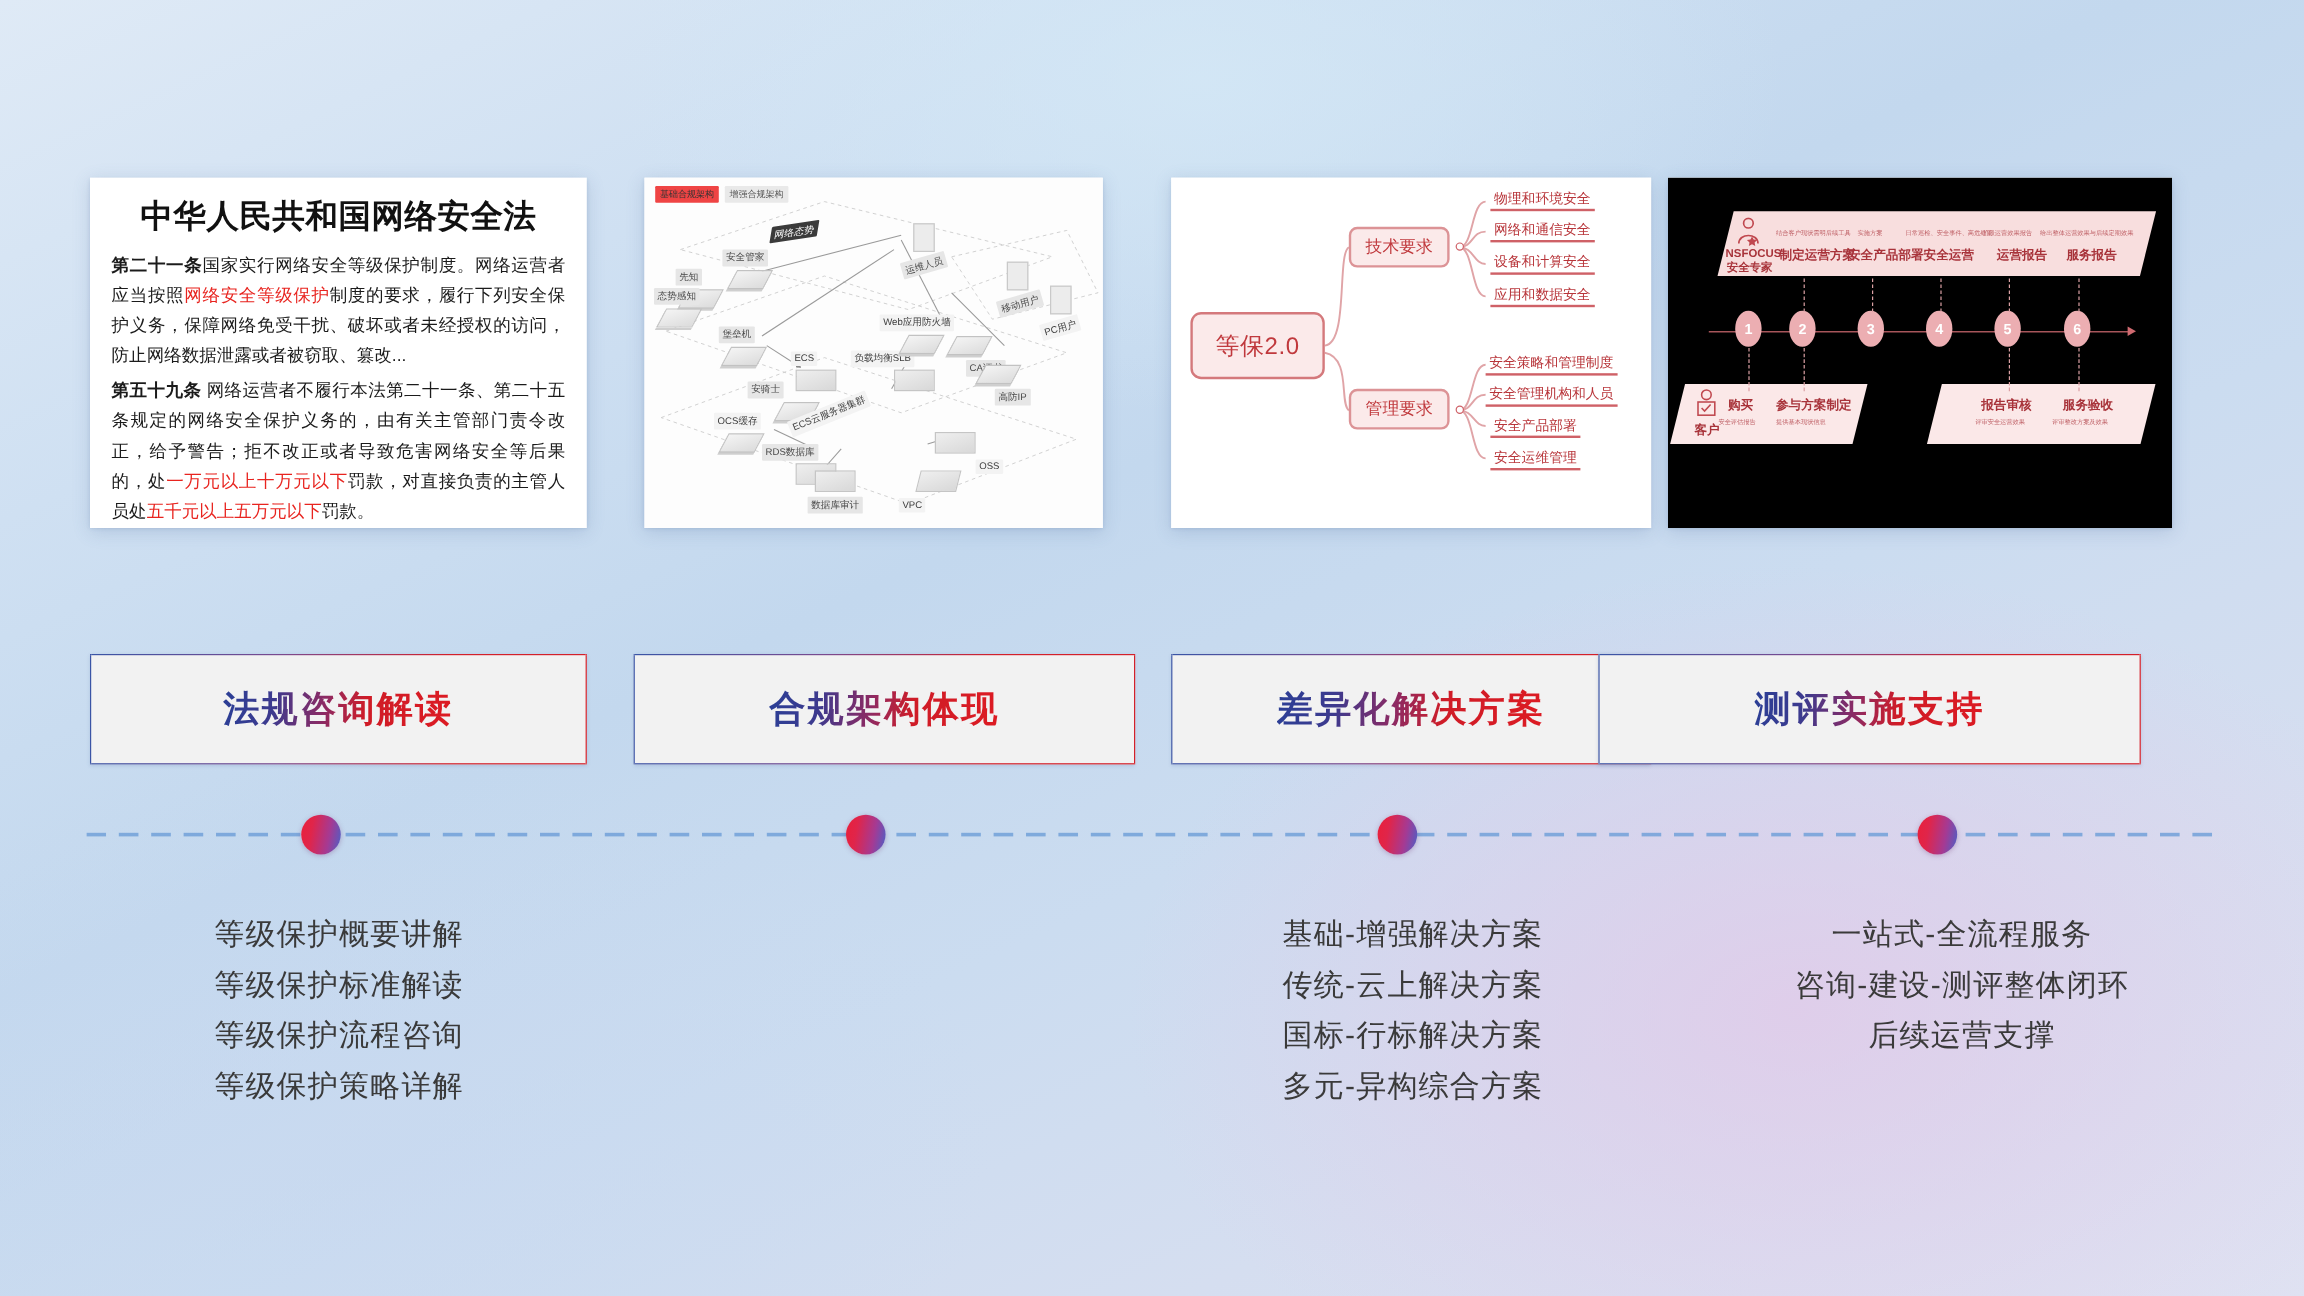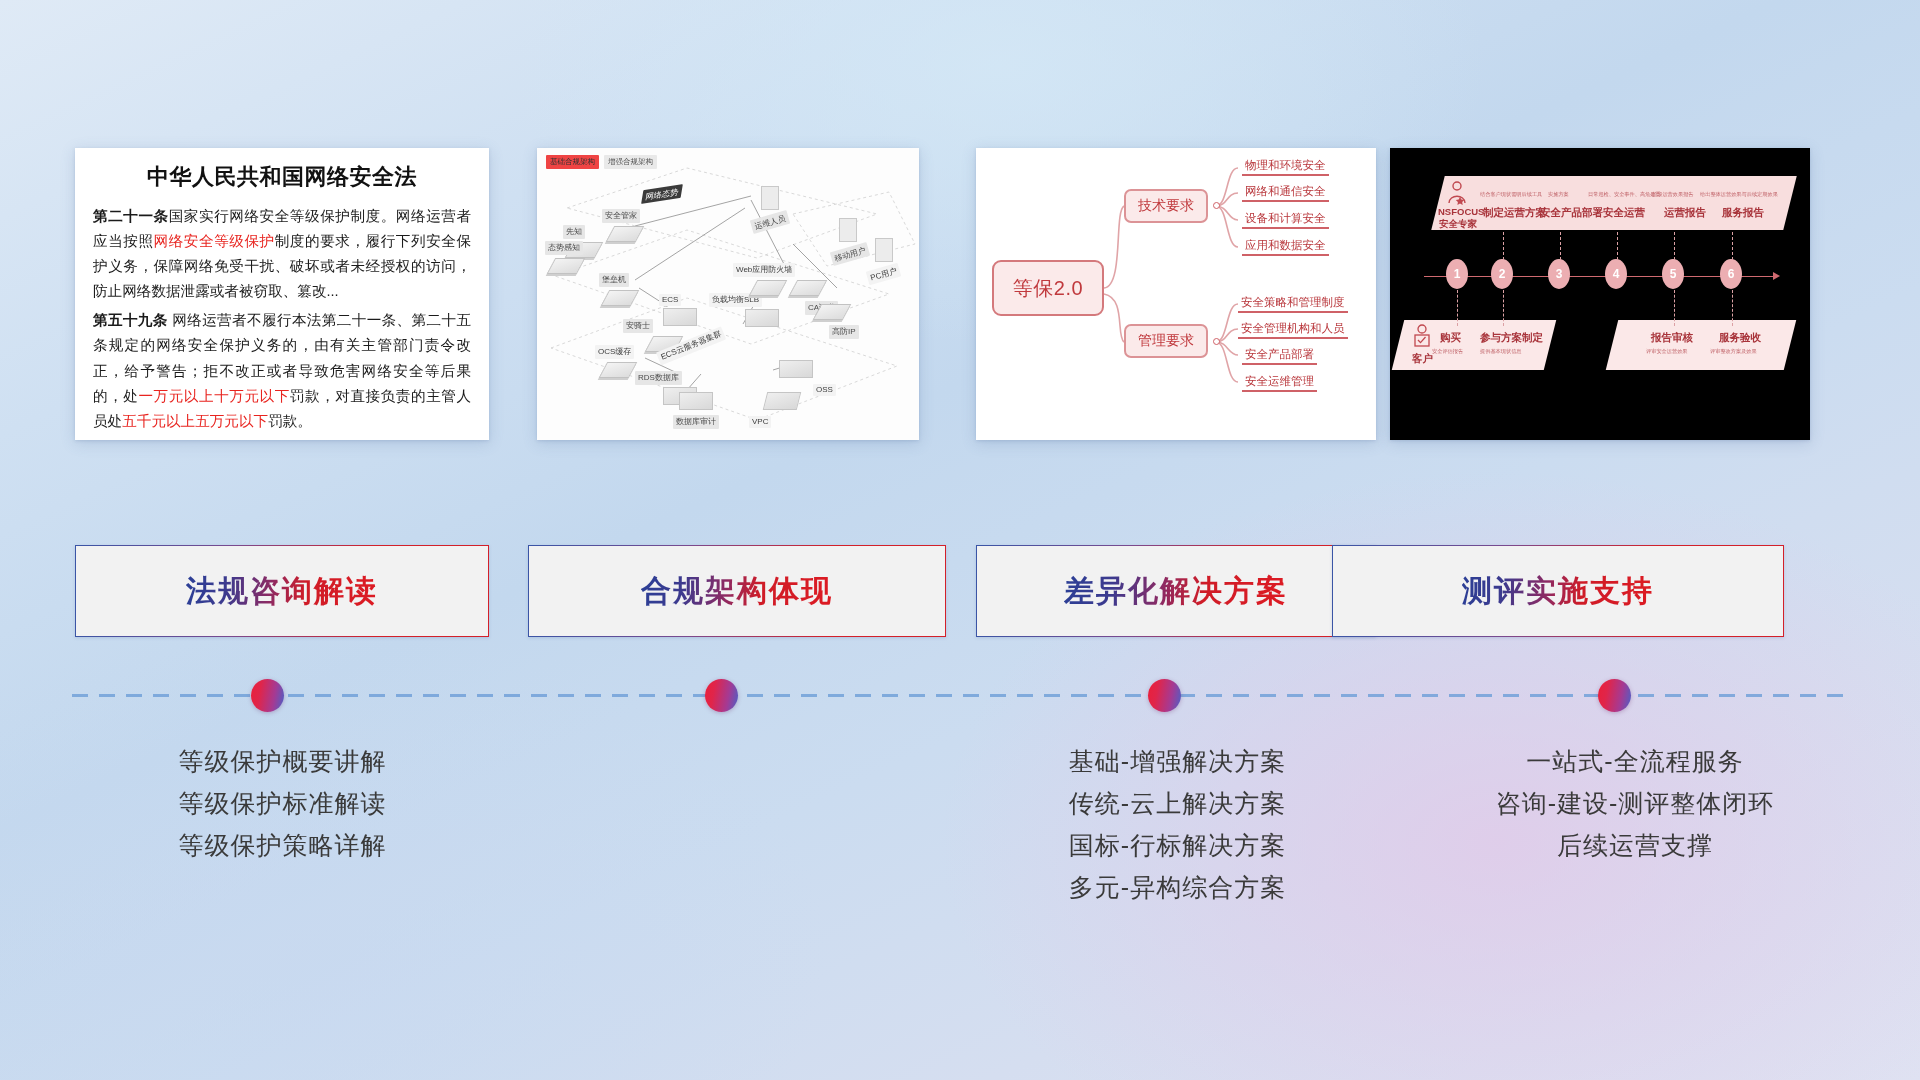--- a/index.html
+++ b/index.html
@@ -24,21 +24,21 @@
     overflow:hidden;
   }
   .card.c1 { left:75px;  width:414px; }
   .card.c2 { left:537px; width:382px; }
   .card.c3 { left:976px; width:400px; }
   .card.c4 { left:1390px;width:420px; }
 
   
   .law { padding:14px 18px 10px 18px; }
   .law-title {
-    text-align:center; font-size:22px; font-weight:bold; color:#111;
+    text-align:center; font-size:27px; font-weight:bold; color:#111;
     letter-spacing:.5px; margin-bottom:12px;
   }
   .law-p { font-size:14.6px; line-height:1.72; color:#1b1b1b; text-align:justify; }
   .law-p + .law-p { margin-top:4px; }
   .law-p b { font-weight:bold; }
   .law-red { color:#e8241f; }
 
   
   .arch { position:relative; width:100%; height:100%; background:#fdfdfd; }
   .arch-tabs { position:absolute; left:9px; top:7px; display:flex; gap:5px; }
@@ -144,21 +144,21 @@
     background-size:27px 3px; background-repeat:repeat-x;
     opacity:.82;
   }
   .tl-dot {
     position:absolute; top:679px; width:33px; height:33px; border-radius:50%;
     background: linear-gradient(100deg,#ea1f3a 0%,#e0254a 28%,#a53a93 68%,#4a61c8 100%);
     box-shadow:0 1px 4px rgba(120,60,120,.35);
   }
 
   
-  .lists { position:absolute; left:0; top:740px; width:1595px; height:240px; }
+  .lists { position:absolute; left:0; top:758px; width:1595px; height:240px; }
   .lcol { position:absolute; top:0; text-align:center; }
   .lcol.l1 { left:60px;   width:445px; }
   .lcol.l2 { left:510px;  width:445px; }
   .lcol.l3 { left:955px;  width:445px; }
   .lcol.l4 { left:1400px; width:470px; }
   .litem { font-size:25px; color:#3a3a3a; line-height:1.68; letter-spacing:1px; white-space:nowrap; }
 </style>
 </head>
 <body>
 
@@ -408,20 +408,21 @@
   <div class="tl-line"></div>
   <div class="tl-dot" style="left:251px;"></div>
   <div class="tl-dot" style="left:705px;"></div>
   <div class="tl-dot" style="left:1148px;"></div>
   <div class="tl-dot" style="left:1598px;"></div>
 
   <div class="lists">
     <div class="lcol l1">
       <div class="litem">等级保护概要讲解</div>
       <div class="litem">等级保护标准解读</div>
+      <div class="litem">等级保护流程咨询</div>
       <div class="litem">等级保护策略详解</div>
     </div>
     <div class="lcol l3">
       <div class="litem">基础-增强解决方案</div>
       <div class="litem">传统-云上解决方案</div>
       <div class="litem">国标-行标解决方案</div>
       <div class="litem">多元-异构综合方案</div>
     </div>
     <div class="lcol l4">
       <div class="litem">一站式-全流程服务</div>

